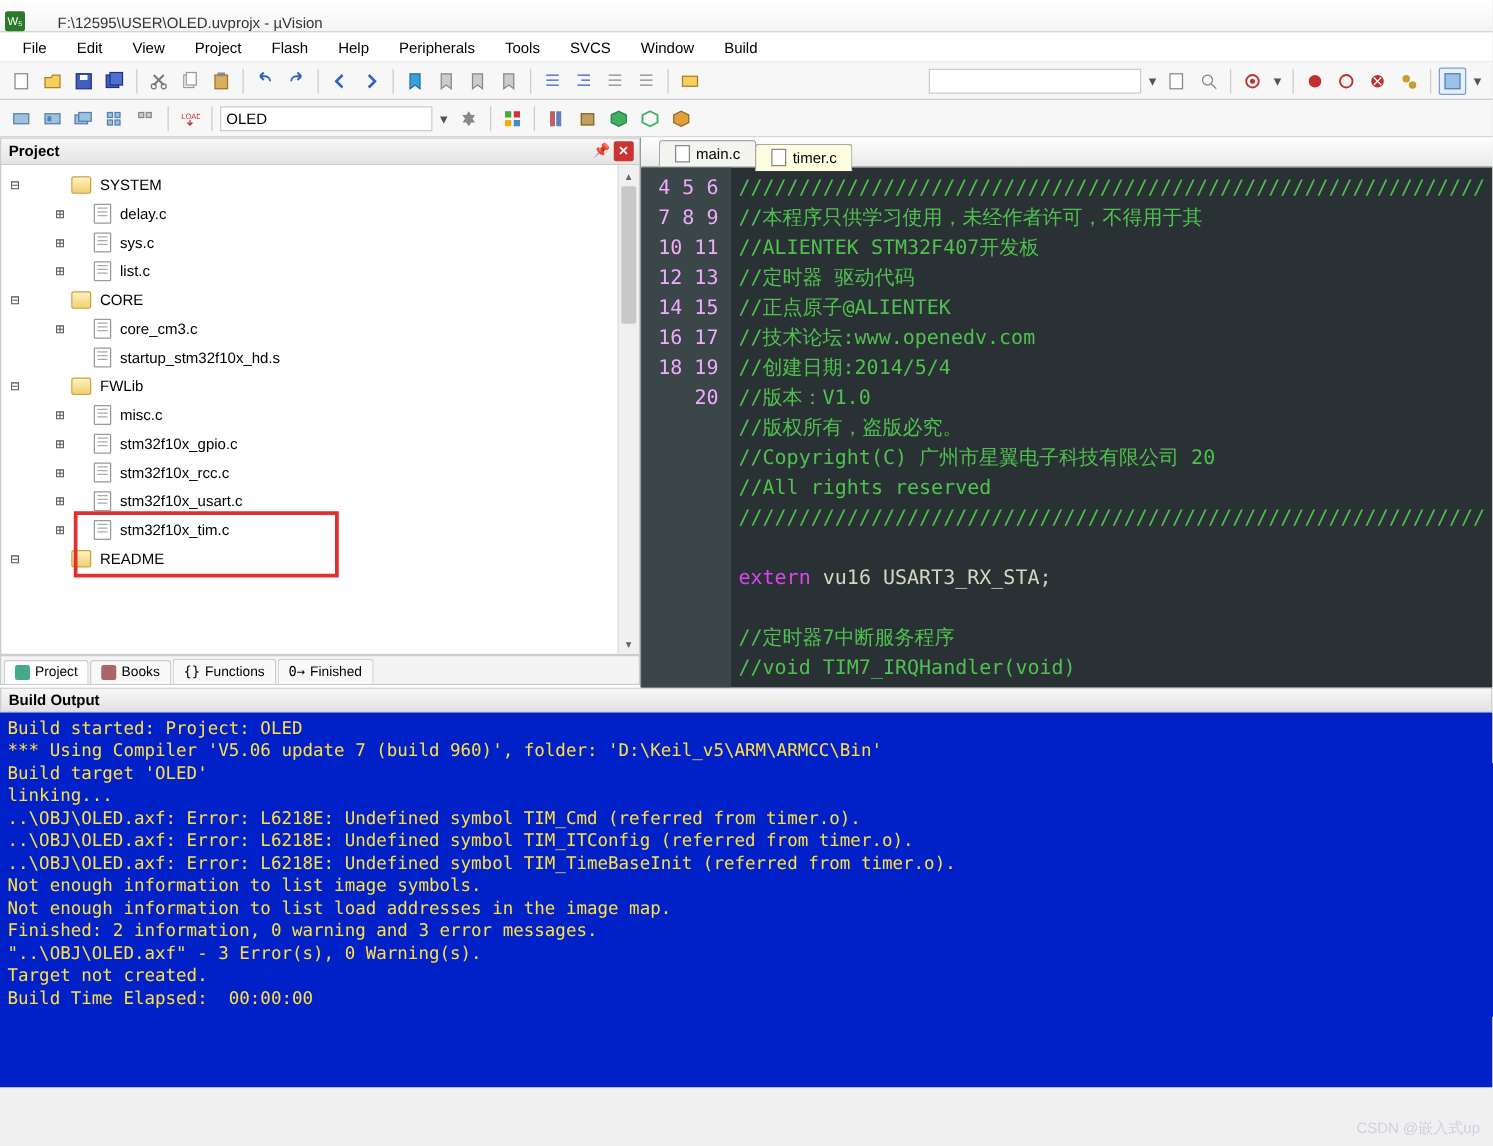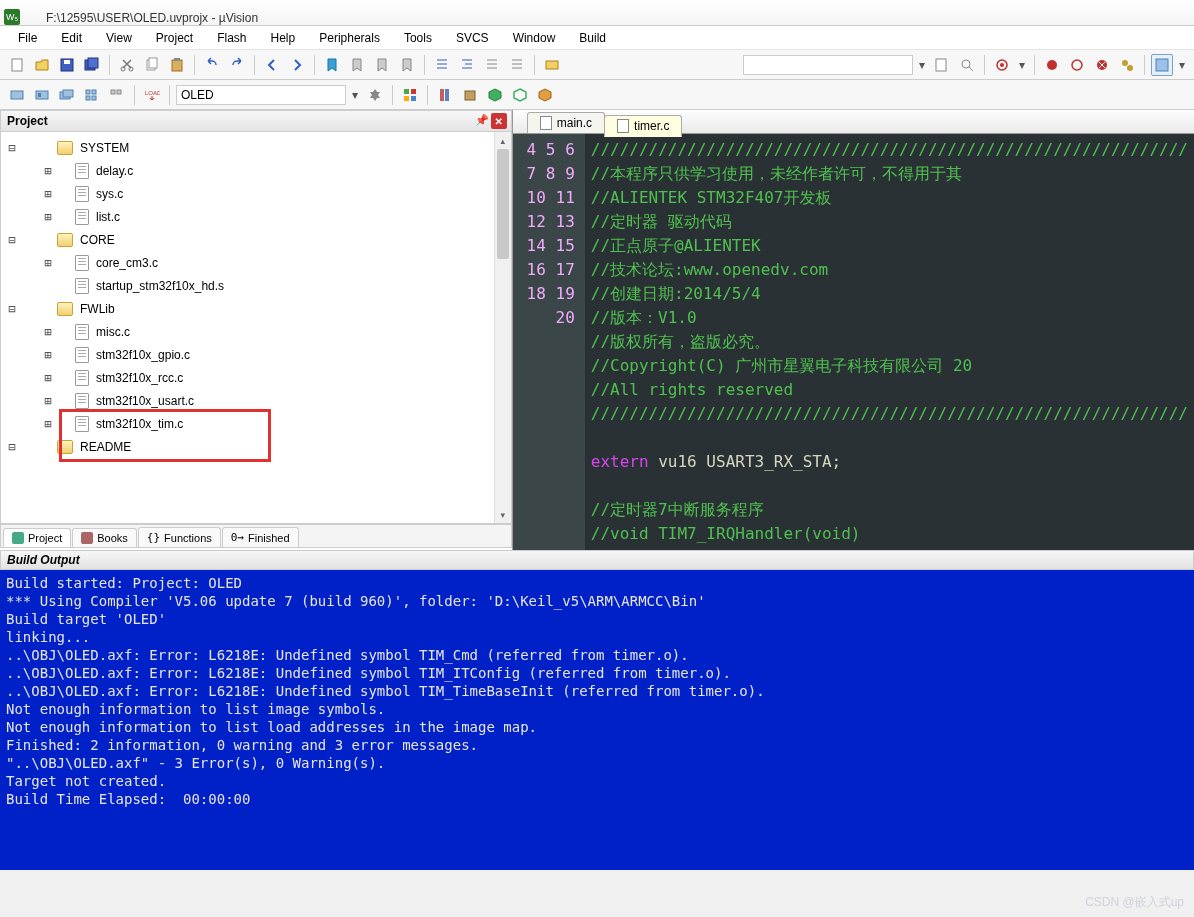--- a/index.html
+++ b/index.html
@@ -38,22 +38,22 @@
 .panel-right { flex:1; background:#fff; }
 .editor-tabs { background:linear-gradient(#fefefe,#eaeaea); height:24px; display:flex; align-items:flex-end; padding-left:14px; border-bottom:1px solid #999;}
 .etab { padding:3px 12px; border:1px solid #aaa; border-bottom:none; background:#f5f5f0; margin-right:-1px; display:flex; align-items:center; gap:5px; font-size:12px; border-top-left-radius:3px; border-top-right-radius:3px;}
 .etab.active { background:#fffde0; border-bottom:1px solid #fffde0; position:relative; top:4px;}
 .etab-ico{width:12px;height:14px;background:#fff;border:1px solid #888;}
 .editor { background:#293134; height:416px; display:flex; font-family:Consolas,monospace; font-size:16px; overflow:hidden;}
 .gutter { background:#3b4648; color:#f0abfc; text-align:right; padding:4px 10px 4px 4px; line-height:24px; width:72px;}
 .code { padding:4px 6px; line-height:24px; color:#50c050; white-space:pre;}
 .code .kw { color:#d946ef;}
 .code .id { color:#d6d6c0;}
-.build-header { background:linear-gradient(#f7f7f7,#e2e2e2); border:1px solid #ccc; height:20px; padding:2px 6px; font-weight:bold; font-size:12px;font-style:italic;}
-.build-output { background:#0020c8; color:#e5e5e5; font-family:Consolas,monospace; font-size:14px; padding:4px 6px; height:300px; white-space:pre; line-height:18px; overflow:hidden;}
+.build-header { background:linear-gradient(#f7f7f7,#e2e2e2); border:1px solid #ccc; height:20px; padding:2px 6px; font-weight:bold; font-size:12px;}
+.build-output { background:#0020c8; color:#fde047; font-family:Consolas,monospace; font-size:14px; padding:4px 6px; height:300px; white-space:pre; line-height:18px; overflow:hidden;}
 .watermark { position:absolute; right:10px; bottom:6px; color:#d0d0e0; font-size:12px; }
 svg{display:block;}
 </style>
 </head>
 <body>
 
 <div class="titlebar">
   <div class="title-icon">W₅</div>
   <div class="titlebar-text">F:\12595\USER\OLED.uvprojx - µVision</div>
 </div>

